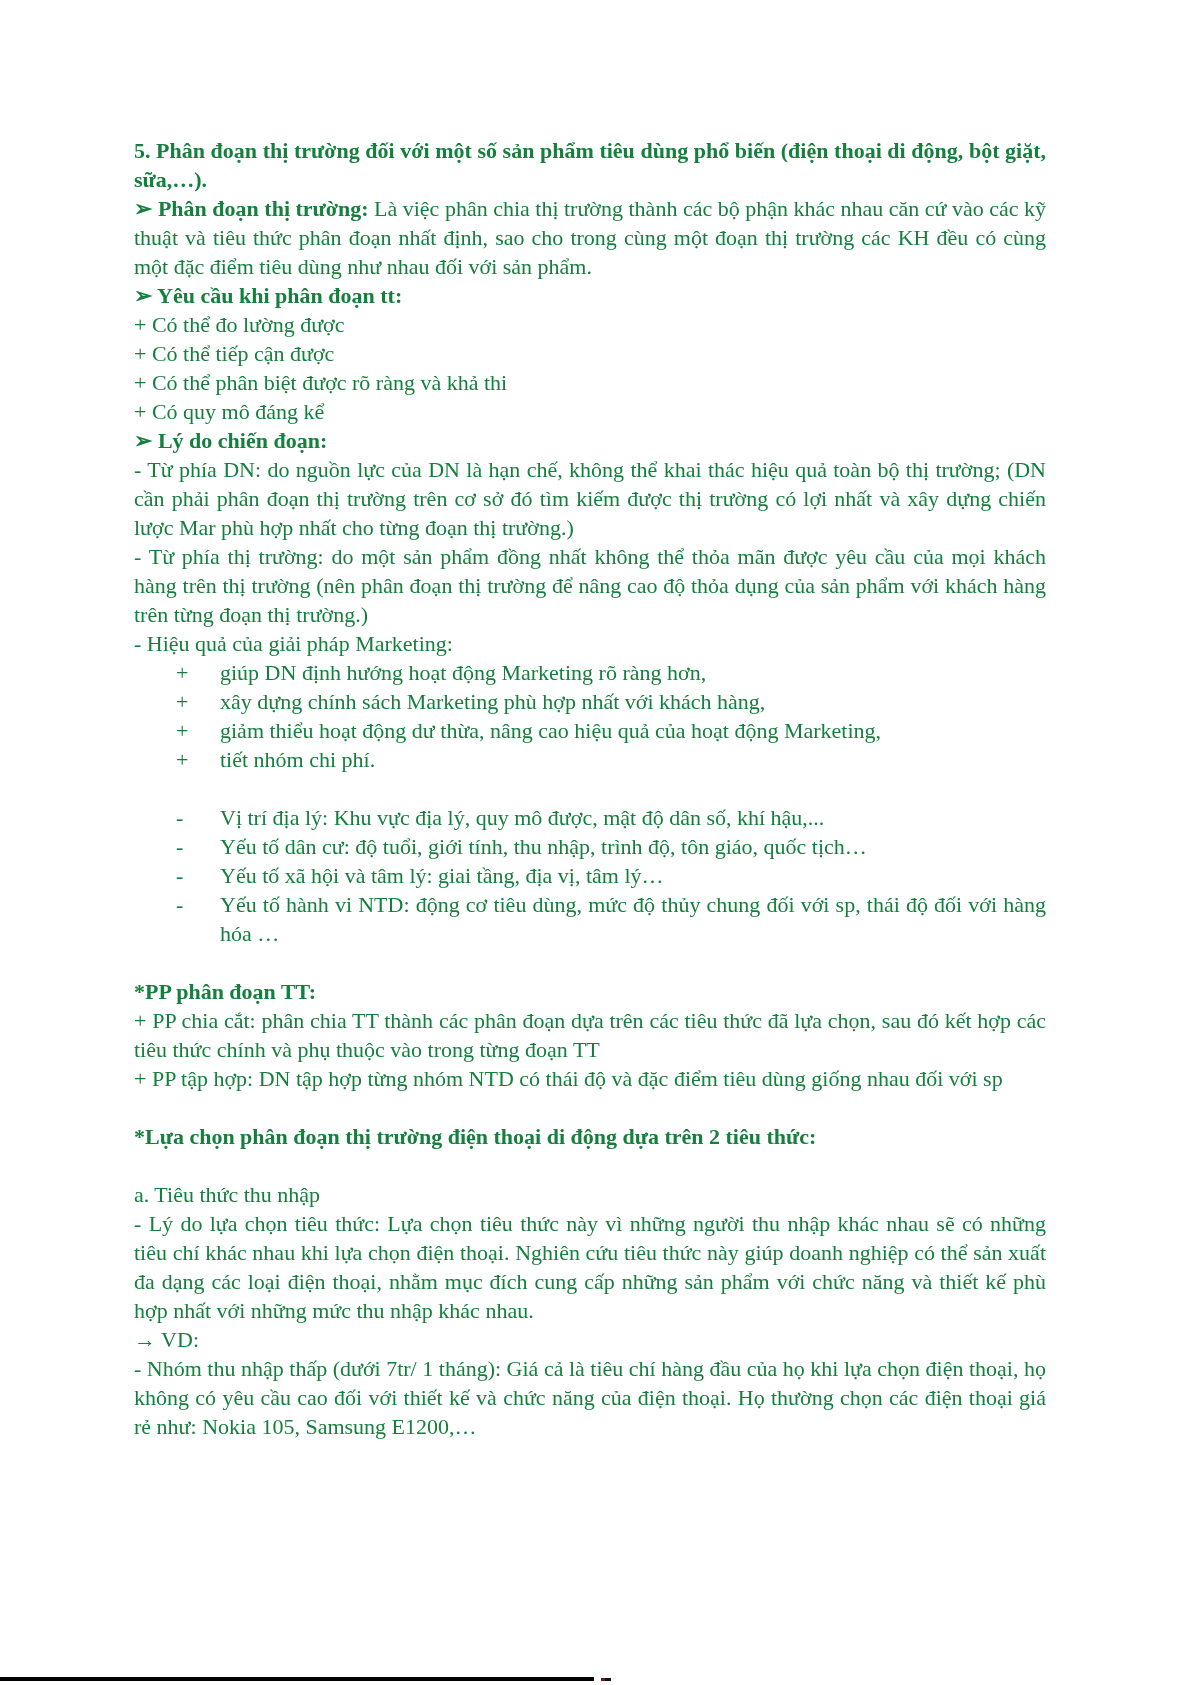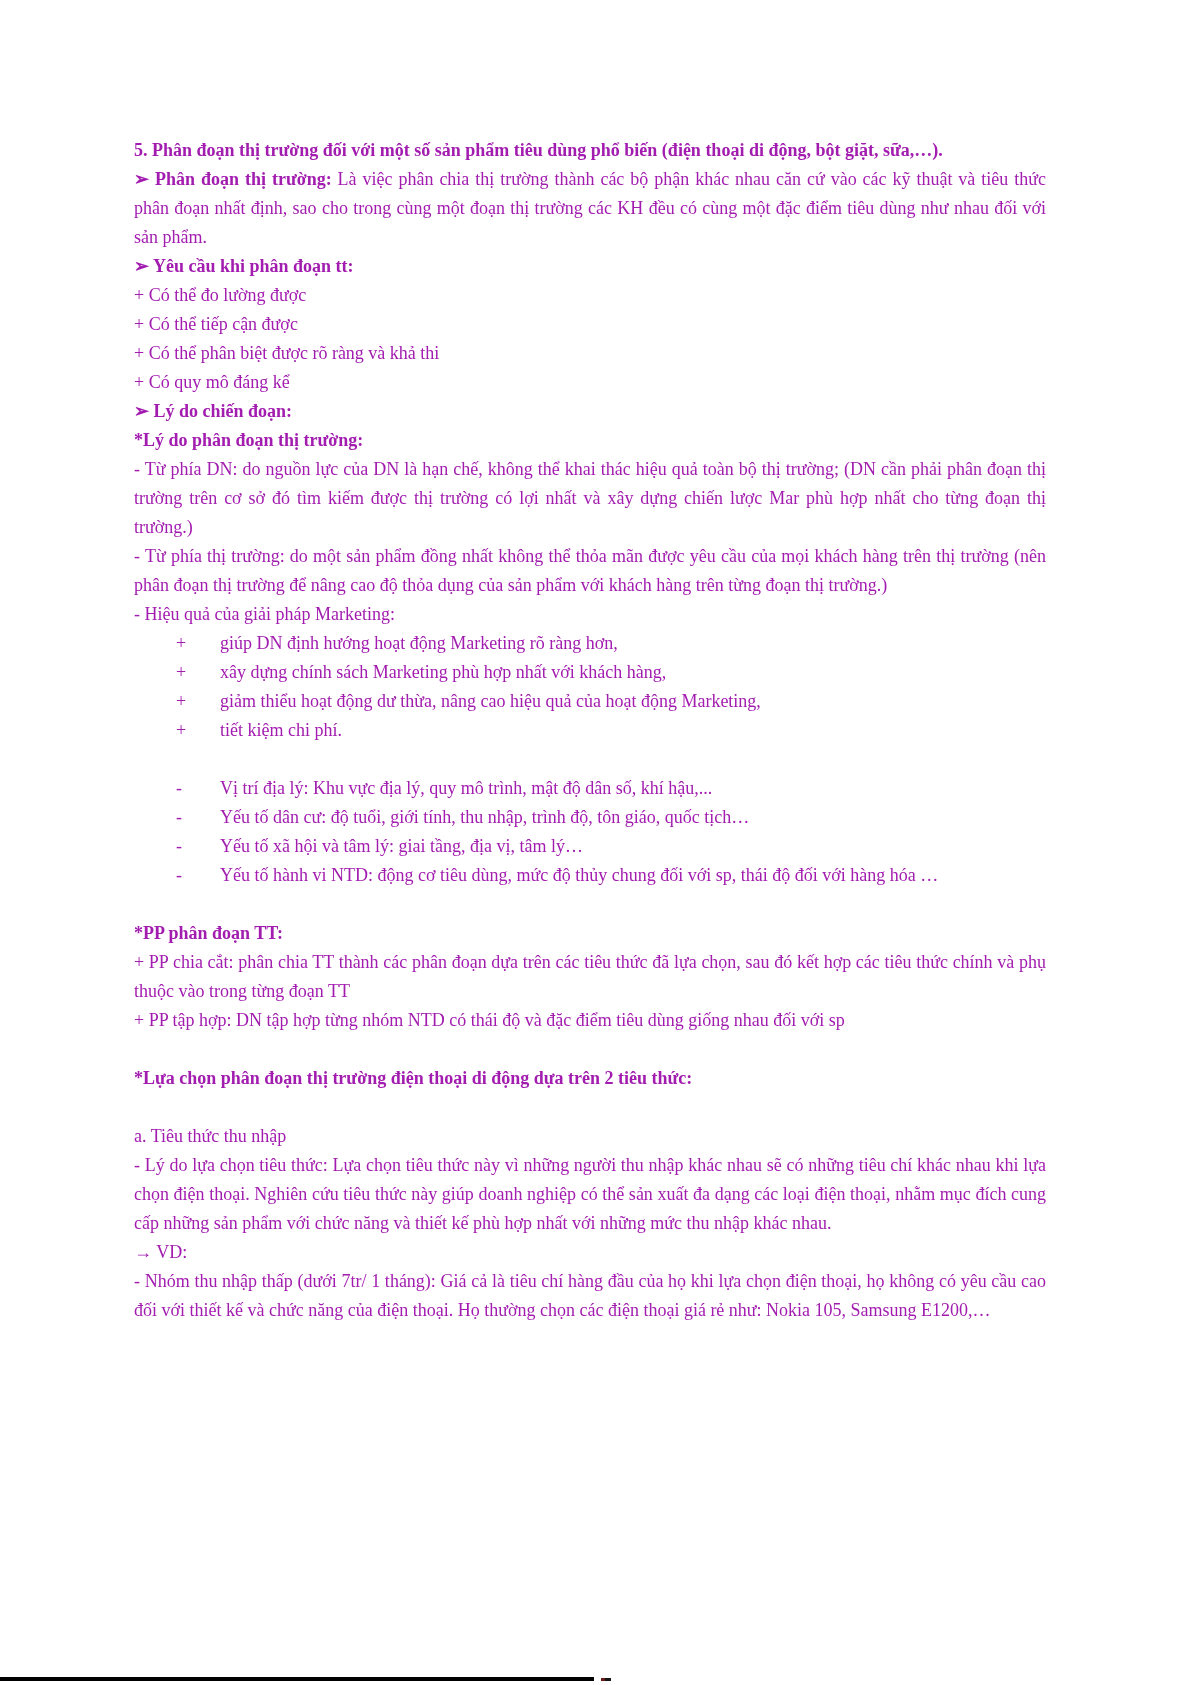--- a/index.html
+++ b/index.html
@@ -7,22 +7,22 @@
     width: 1191px; height: 1685px;
     background: #ffffff;
     position: relative;
     overflow: hidden;
     font-family: "Liberation Serif", serif;
   }
   .content {
     position: absolute;
     left: 134px; top: 136px;
     width: 912px;
-    color: #a21caf;
-    font-size: 18px;
+    color: #15803d;
+    font-size: 22px;
     line-height: 29px;
   }
   p { margin: 0; text-align: justify; }
   .bold { font-weight: bold; }
   .underline { }
   .spacer { height: 29px; }
   
   .li {
     position: relative;
     padding-left: 86px;
@@ -56,35 +56,34 @@
 
 
   <p class="bold">➢ Yêu cầu khi phân đoạn tt:</p>
 
   <p>+ Có thể đo lường được</p>
   <p>+ Có thể tiếp cận được</p>
   <p>+ Có thể phân biệt được rõ ràng và khả thi</p>
   <p>+ Có quy mô đáng kể</p>
 
   <p class="bold">➢ Lý do chiến đoạn:</p>
-  <p class="bold">*Lý do phân đoạn thị trường:</p>
 
   <p>- Từ phía DN: do nguồn lực của DN là hạn chế, không thể khai thác hiệu quả toàn bộ thị trường; (DN cần phải phân đoạn thị trường trên cơ sở đó tìm kiếm được thị trường có lợi nhất và xây dựng chiến lược Mar phù hợp nhất cho từng đoạn thị trường.)</p>
   <p>- Từ phía thị trường: do một sản phẩm đồng nhất không thể thỏa mãn được yêu cầu của mọi khách hàng trên thị trường (nên phân đoạn thị trường để nâng cao độ thỏa dụng của sản phẩm với khách hàng trên từng đoạn thị trường.)</p>
   <p>- Hiệu quả của giải pháp Marketing:</p>
 
   <div class="li"><span class="marker">+</span><span>giúp DN định hướng hoạt động Marketing rõ ràng hơn,</span></div>
   <div class="li"><span class="marker">+</span><span>xây dựng chính sách Marketing phù hợp nhất với khách hàng,</span></div>
   <div class="li"><span class="marker">+</span><span>giảm thiểu hoạt động dư thừa, nâng cao hiệu quả của hoạt động Marketing,</span></div>
-  <div class="li"><span class="marker">+</span><span>tiết kiệm chi phí.</span></div>
+  <div class="li"><span class="marker">+</span><span>tiết nhóm chi phí.</span></div>
 
   <div class="spacer"></div>
 
 
-  <div class="li"><span class="marker">-</span><span>Vị trí địa lý: Khu vực địa lý, quy mô trình, mật độ dân số, khí hậu,...</span></div>
+  <div class="li"><span class="marker">-</span><span>Vị trí địa lý: Khu vực địa lý, quy mô được, mật độ dân số, khí hậu,...</span></div>
   <div class="li"><span class="marker">-</span><span>Yếu tố dân cư: độ tuổi, giới tính, thu nhập, trình độ, tôn giáo, quốc tịch…</span></div>
   <div class="li"><span class="marker">-</span><span>Yếu tố xã hội và tâm lý: giai tầng, địa vị, tâm lý…</span></div>
   <div class="li"><span class="marker">-</span><span>Yếu tố hành vi NTD: động cơ tiêu dùng, mức độ thủy chung đối với sp, thái độ đối với hàng hóa …</span></div>
 
   <div class="spacer"></div>
 
   <p class="bold">*PP phân đoạn TT:</p>
   <p>+ PP chia cắt: phân chia TT thành các phân đoạn dựa trên các tiêu thức đã lựa chọn, sau đó kết hợp các tiêu thức chính và phụ thuộc vào trong từng đoạn TT</p>
   <p>+ PP tập hợp: DN tập hợp từng nhóm NTD có thái độ và đặc điểm tiêu dùng giống nhau đối với sp</p>
 

